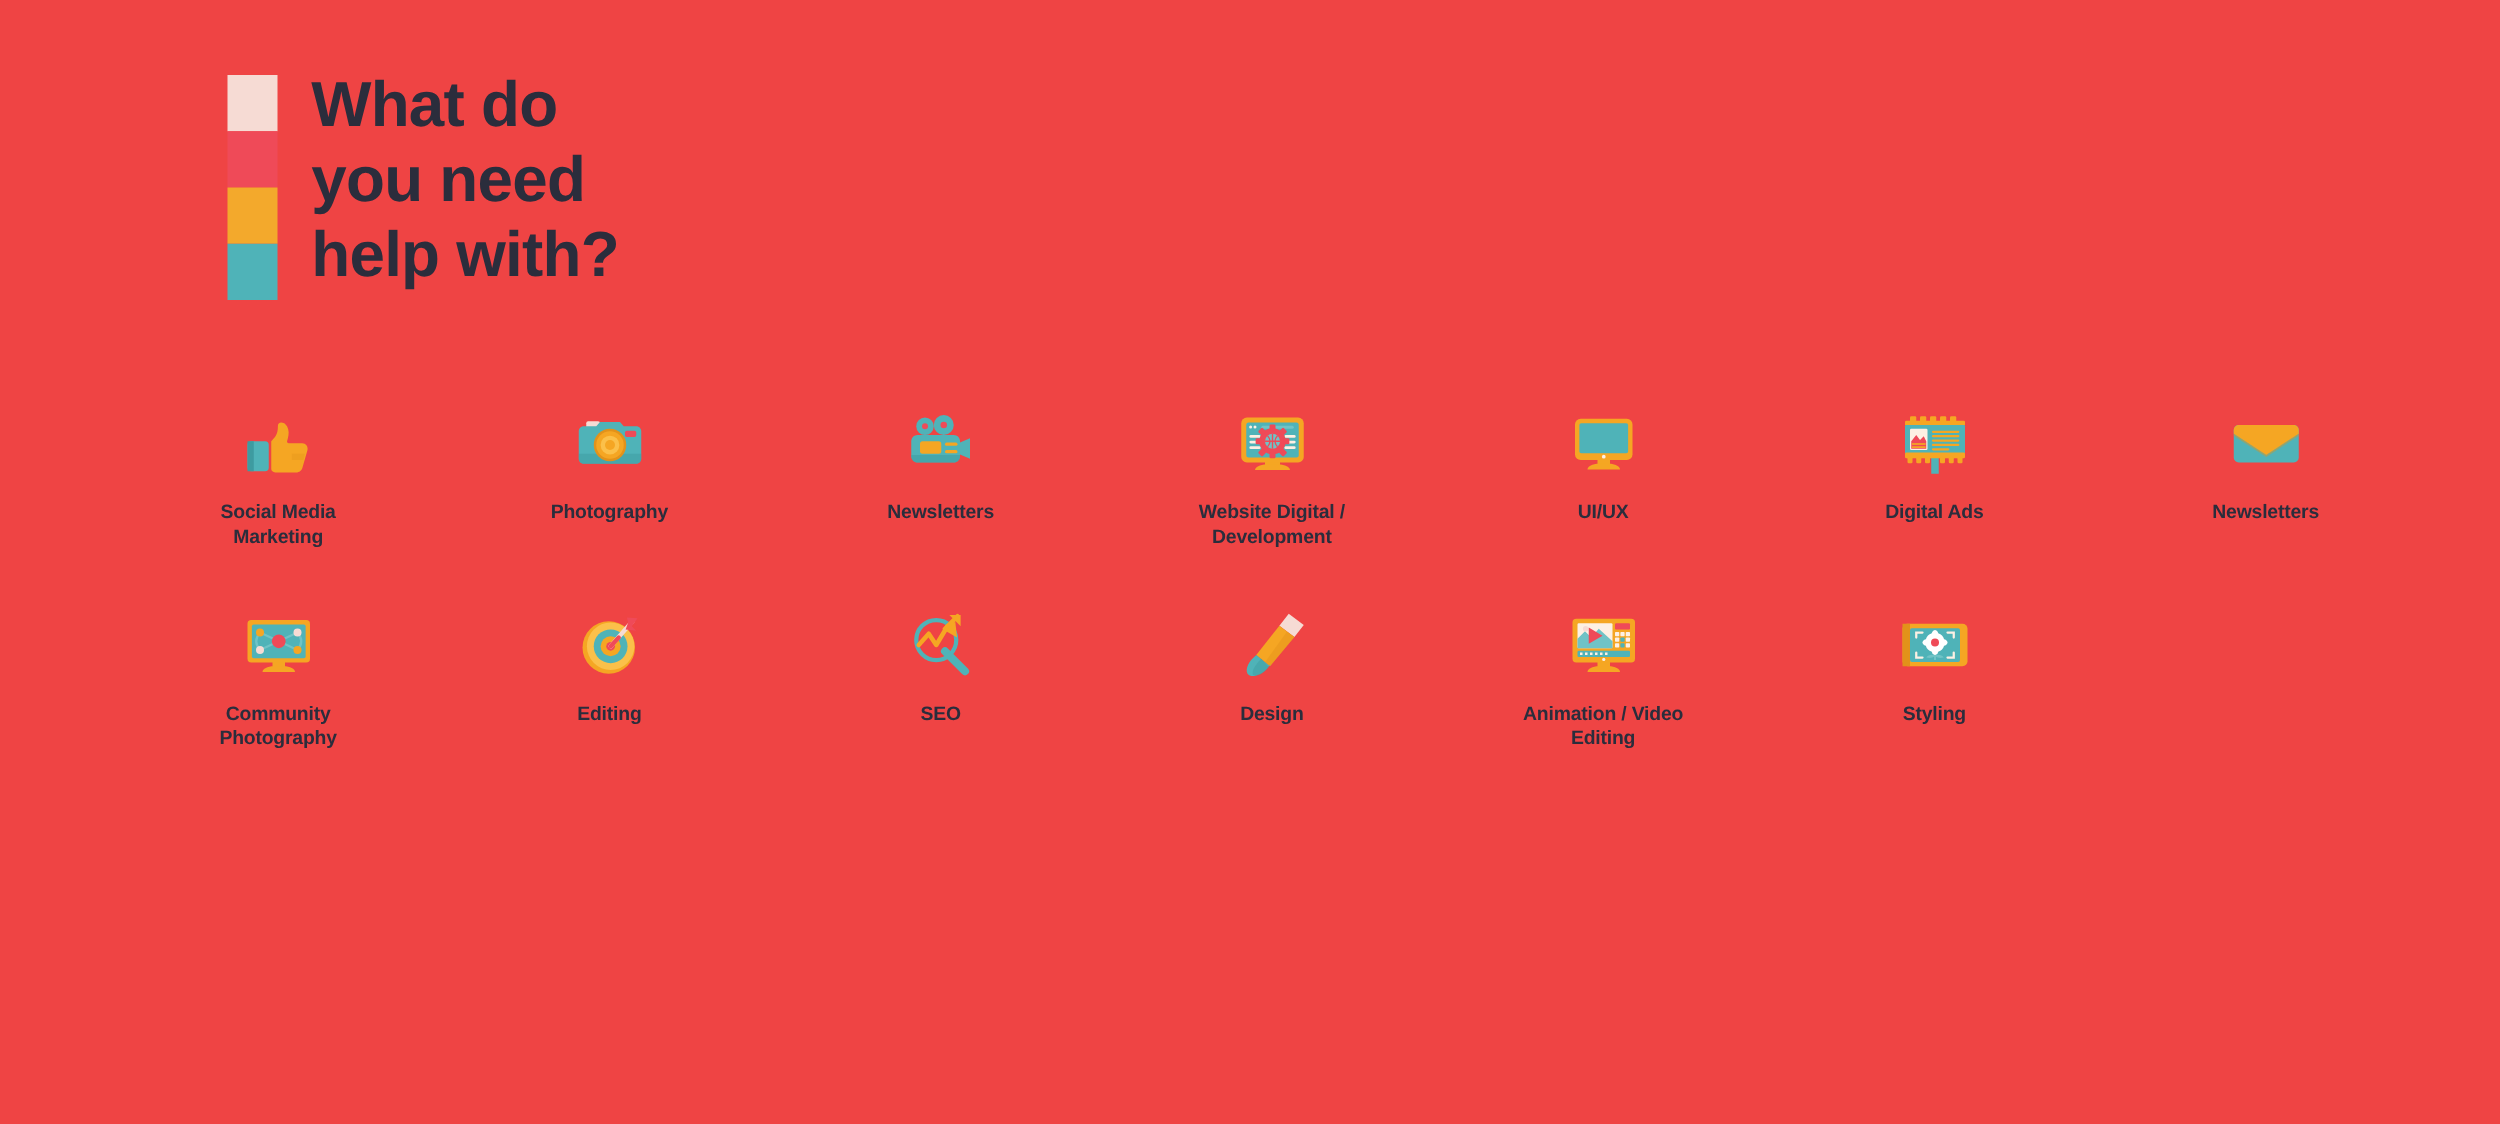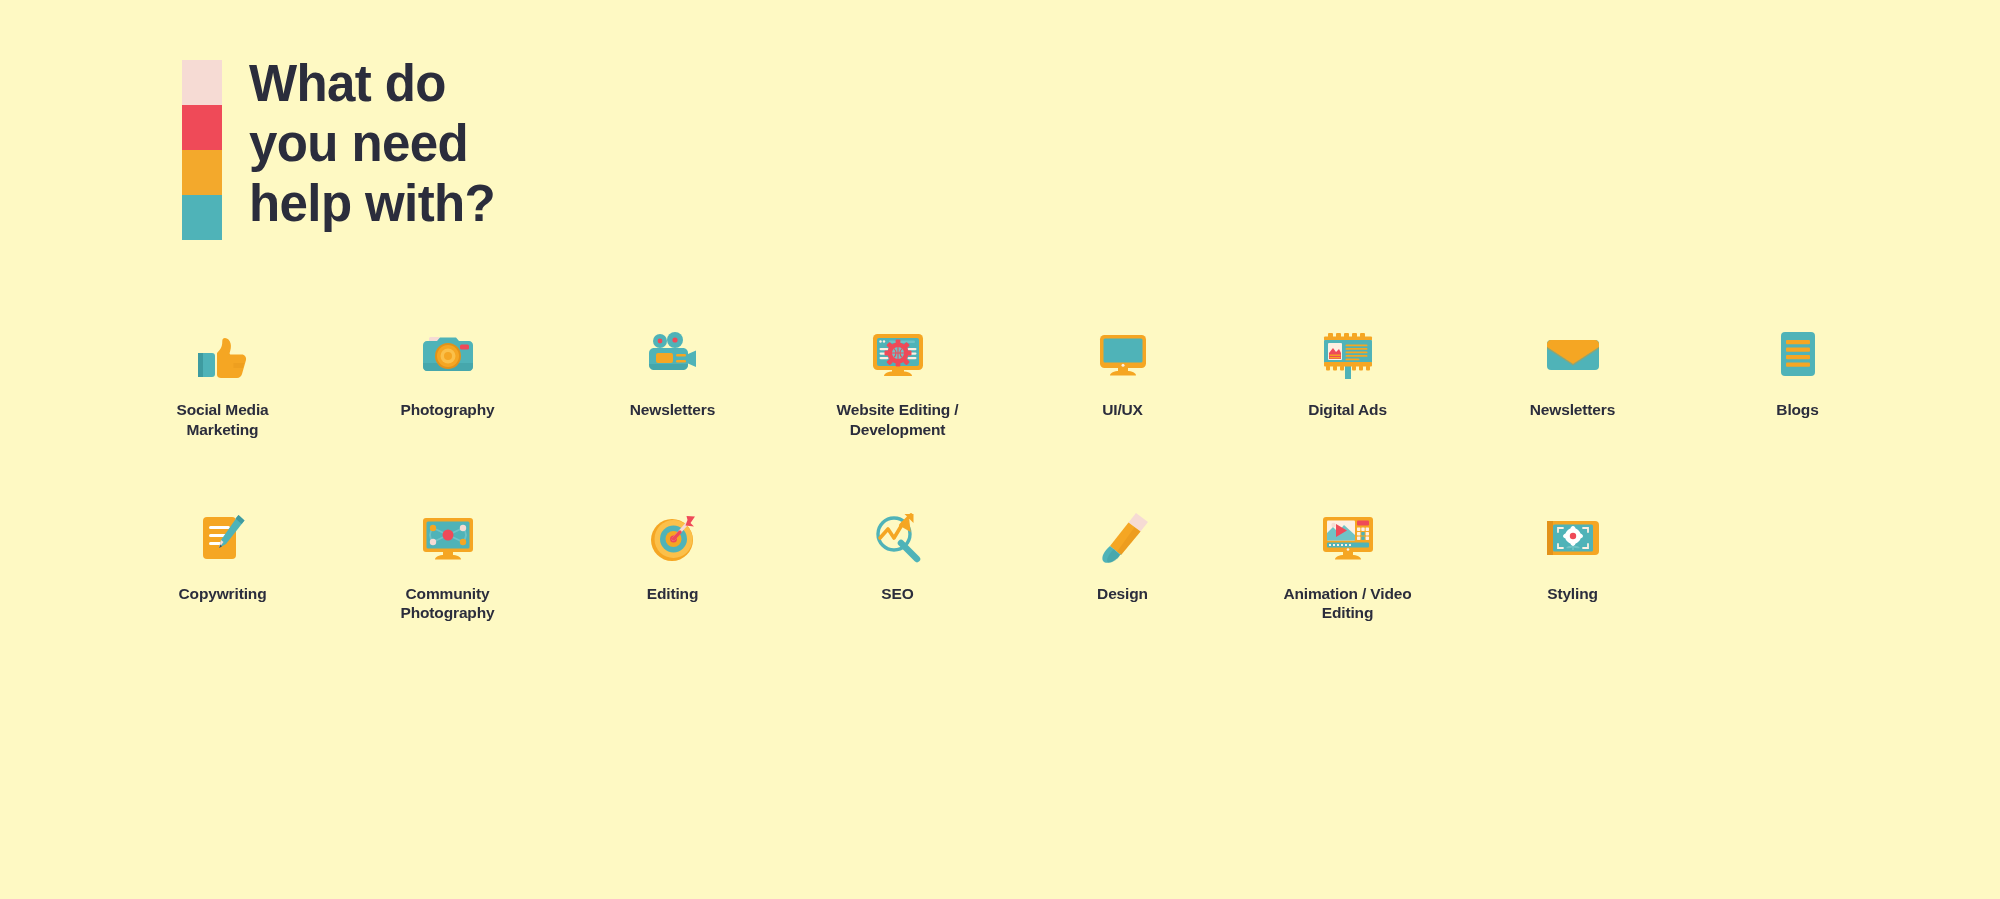--- a/index.html
+++ b/index.html
@@ -10,21 +10,21 @@
     height: 899px;
     background: #ffffff;
     font-family: "Liberation Sans", sans-serif;
     overflow: hidden;
   }
 
   .page {
     position: relative;
     width: 2000px;
     height: 899px;
-    background: #fef9c3;
+    background: #ef4444;
   }
 
   
   .heading-block {
     position: absolute;
     left: 182px;
     top: 60px;
     display: flex;
     align-items: flex-start;
   }
@@ -51,20 +51,21 @@
 
   
   .grid {
     position: absolute;
     left: 110px;
     top: 318px;
     width: 1780px;
     display: grid;
     grid-template-columns: repeat(8, 225px);
     row-gap: 62px;
+    gap: 40px;
   }
 
   .cell {
     width: 225px;
     display: flex;
     flex-direction: column;
     align-items: center;
   }
 
   .icon-box {
@@ -179,21 +180,21 @@
             <rect x="39.5" y="27.6" width="5" height="4.8" rx="1"></rect>
             <rect x="20.3" y="19.8" width="4.8" height="5" rx="1" transform="rotate(-45 22.7 22.3)"></rect>
             <rect x="37" y="36.5" width="4.8" height="5" rx="1" transform="rotate(-45 39.4 39)"></rect>
             <rect x="37" y="19.8" width="4.8" height="5" rx="1" transform="rotate(45 39.4 22.3)"></rect>
             <rect x="20.3" y="36.5" width="4.8" height="5" rx="1" transform="rotate(45 22.7 39)"></rect>
           </g>
           <circle cx="31" cy="30" r="6" fill="#6fc3c6"></circle>
           <path d="M25 30 L37 30 M31 24 L31 36 M27 25.5 Q31 30 27 34.5 M35 25.5 Q31 30 35 34.5" stroke="#ef4a58" stroke-width="1.1" fill="none"></path>
         </svg>
       </div>
-      <div class="cell-label">Website Editing /
+      <div class="cell-label">Website Digital /
 Development</div>
     </div>
 
     <div class="cell">
       <div class="icon-box">
         <svg width="62" height="62" viewBox="0 0 62 62">
           <rect x="26" y="42" width="10" height="8" fill="#f5a623"></rect>
           <path d="M18 52.5 C18 50 22 48 27 48 L35 48 C40 48 44 50 44 52.5 Z" fill="#f5a623"></path>
           <rect x="8" y="12" width="46" height="33" rx="4.5" fill="#f5a623"></rect>
           <rect x="11.5" y="15.5" width="39" height="24" rx="1.5" fill="#4fb3b8"></rect>
@@ -262,37 +263,20 @@
             <rect x="19" y="17" width="24" height="4.2" rx="1"></rect>
             <rect x="19" y="24.5" width="24" height="4.2" rx="1"></rect>
             <rect x="19" y="32" width="24" height="4.2" rx="1"></rect>
             <rect x="19" y="39.5" width="24" height="4.2" rx="1"></rect>
           </g>
         </svg>
       </div>
       <div class="cell-label">Blogs</div>
     </div>
 
-    <div class="cell">
-      <div class="icon-box">
-        <svg width="62" height="62" viewBox="0 0 62 62">
-          <rect x="11" y="10" width="33" height="42" rx="4" fill="#f5a623"></rect>
-          <g fill="#ffffff">
-            <rect x="17" y="19" width="21" height="3" rx="1.5"></rect>
-            <rect x="17" y="27" width="21" height="3" rx="1.5"></rect>
-            <rect x="17" y="35" width="14" height="3" rx="1.5"></rect>
-          </g>
-          <path d="M46.5 8 L52.5 13.5 L34 37 L27 41 L29 33 Z" fill="#4fb3b8"></path>
-          <path d="M46.5 8 L52.5 13.5 L49.5 17 L43.5 11.5 Z" fill="#3e9ba0"></path>
-          <path d="M27 41 L29 33 L31.5 35 Z" fill="#f6dbd4"></path>
-          <path d="M27 41 L29.8 39.6 L28.4 37.2 Z" fill="#2b2d3c" opacity="0.75"></path>
-        </svg>
-      </div>
-      <div class="cell-label">Copywriting</div>
-    </div>
 
     <div class="cell">
       <div class="icon-box">
         <svg width="62" height="62" viewBox="0 0 62 62">
           <rect x="26" y="42" width="10" height="7" fill="#f5a623"></rect>
           <path d="M18 52.5 C18 50 22 48 27 48 L35 48 C40 48 44 50 44 52.5 Z" fill="#f5a623"></path>
           <rect x="6" y="11" width="50" height="34" rx="3" fill="#f5a623"></rect>
           <rect x="9.5" y="14.5" width="43" height="27" rx="1.5" fill="#4fb3b8"></rect>
           <g stroke="#6fc3c6" stroke-width="1.8" fill="none">
             <path d="M16 21 L31 28 L46 21"></path>

